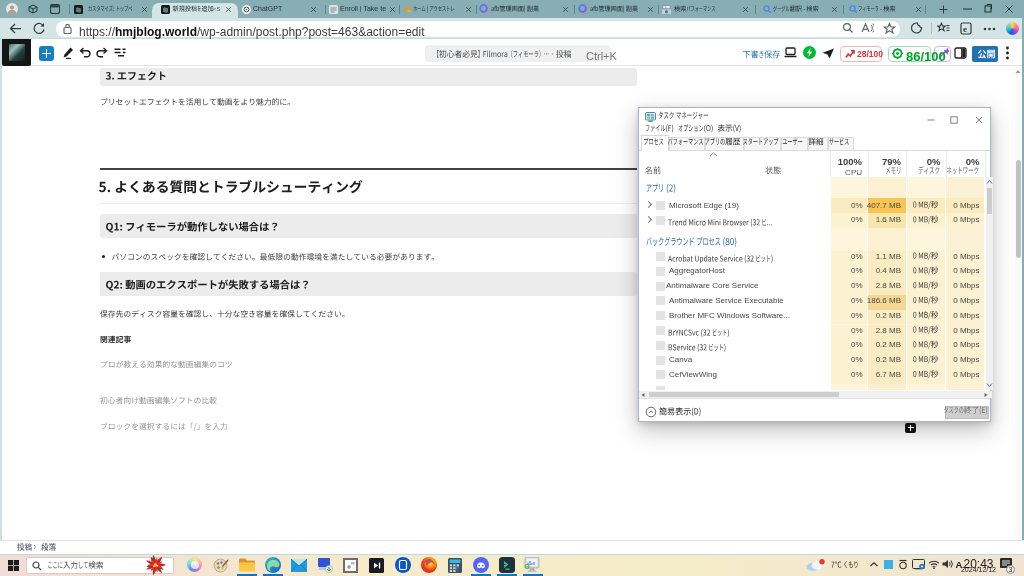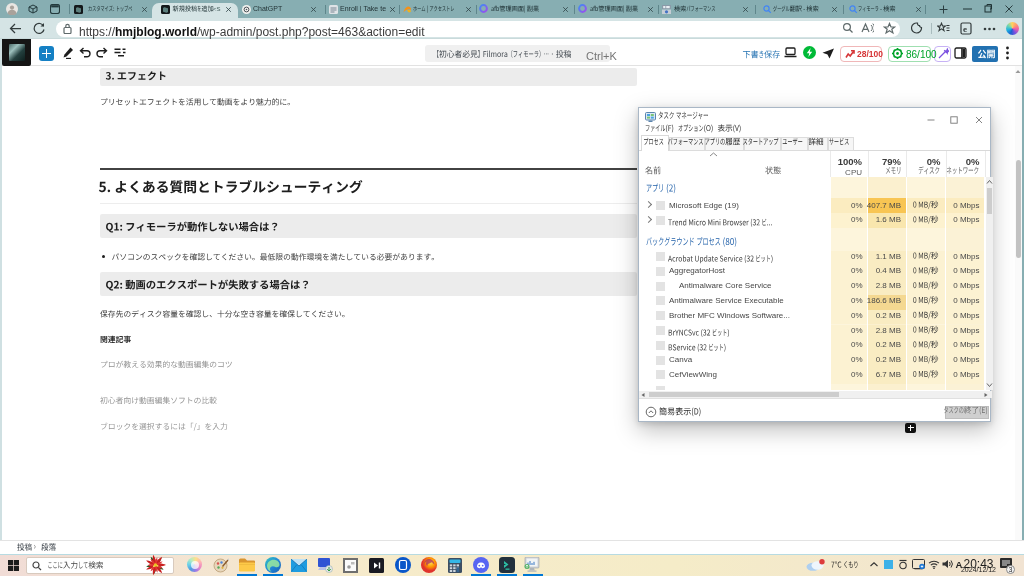--- a/index.html
+++ b/index.html
@@ -518,21 +518,21 @@
 <svg class="abs" style="left:1000px;top:558px" width="14" height="13" viewBox="0 0 14 13">
     <rect x="0" y="0" width="12" height="10" rx="1" fill="#2b2b2b"></rect>
     <path d="M2 3h8M2 5h8M2 7h5" stroke="#e6e6e6" stroke-width="1"></path>
   </svg>
 <div class="abs" style="left:1006px;top:565px;width:9px;height:9px;border-radius:50%;background:#f3f3f3;border:1px solid #888;font-size:6.5px;text-align:center;line-height:8px;color:#222">3</div>
 
 <span class="abs" style="left:253px;top:5px;font-size:7px;color:#243538">ChatGPT</span>
 <span class="abs" style="left:340px;top:5px;width:46px;overflow:hidden;white-space:nowrap;font-size:7px;color:#243538">Enroll | Take tests</span>
 <span class="abs" style="left:213px;top:6px;font-size:6px;color:#47605f">&lt;S</span>
 <span class="abs" style="left:857px;top:49px;font-size:8.5px;font-weight:bold;color:#d63638">28/100</span>
-<span class="abs" style="left:906px;top:49px;font-size:10px;font-weight:normal;color:#00a32a">86/100</span>
+<span class="abs" style="left:906px;top:49px;font-size:13px;font-weight:bold;color:#00a32a">86/100</span>
 <div class="abs" style="left:960px;top:557px;width:37px;text-align:center;font-size:12px;color:#1c1c1c">20:43</div>
 <div class="abs" style="left:958px;top:565.5px;width:41px;text-align:center;font-size:7px;color:#1c1c1c">2024/12/12</div>
 
 <svg class="lay" id="Lu" width="1024" height="576" viewBox="0 0 1024 576" style="z-index:4">
 <defs>
       <path id="q0" d="M305 -561H382V-58Q382 -23 394 -13Q407 -3 448 -3Q458 -3 483 -3Q508 -3 538 -3Q568 -3 594 -3Q620 -3 633 -3Q663 -3 678 -19Q693 -35 700 -80Q706 -126 710 -212Q724 -202 744 -192Q765 -182 781 -178Q775 -84 762 -30Q750 23 721 45Q692 67 637 67Q630 67 610 67Q590 67 564 67Q539 67 513 67Q487 67 468 67Q449 67 442 67Q389 67 359 56Q329 45 317 18Q305 -10 305 -59ZM313 -778 360 -836Q420 -815 485 -786Q550 -757 608 -726Q665 -696 705 -669L656 -603Q618 -632 560 -664Q503 -696 438 -726Q374 -757 313 -778ZM137 -480 210 -465Q203 -398 188 -326Q174 -254 151 -189Q128 -124 92 -76L24 -116Q58 -161 80 -221Q103 -281 117 -348Q131 -415 137 -480ZM721 -480 788 -513Q833 -456 872 -390Q910 -324 938 -260Q965 -195 977 -141L903 -106Q892 -159 865 -224Q838 -289 800 -356Q763 -423 721 -480Z"></path>
       <path id="q1" d="M54 -519H946V-451H54ZM142 -714H722V-648H142ZM305 -183H776V-123H305ZM305 -18H776V47H305ZM399 -840H473V-483H399ZM837 -806 901 -771Q801 -640 670 -531Q540 -422 390 -336Q240 -250 80 -189Q76 -198 67 -210Q58 -221 48 -232Q39 -244 32 -252Q194 -308 343 -390Q492 -472 618 -577Q745 -682 837 -806ZM264 -346H823V76H746V-282H339V80H264Z"></path>
       <path id="q2" d="M307 -597H386V-60Q386 -37 391 -24Q396 -12 411 -8Q426 -3 454 -3Q464 -3 490 -3Q516 -3 548 -3Q579 -3 606 -3Q634 -3 647 -3Q677 -3 692 -18Q706 -33 712 -74Q719 -116 722 -196Q732 -189 745 -182Q758 -175 772 -170Q785 -165 796 -162Q790 -72 777 -21Q764 30 735 50Q706 71 651 71Q644 71 623 71Q602 71 576 71Q549 71 522 71Q496 71 476 71Q455 71 448 71Q394 71 363 60Q332 49 320 20Q307 -9 307 -61ZM310 -784 359 -837Q401 -810 449 -776Q497 -741 540 -708Q583 -676 612 -652L562 -592Q532 -618 490 -652Q447 -685 400 -720Q352 -756 310 -784ZM147 -538 218 -519Q207 -464 191 -401Q175 -338 153 -280Q131 -221 103 -177L31 -206Q60 -249 82 -306Q105 -362 122 -423Q138 -484 147 -538ZM739 -473 806 -503Q840 -454 873 -396Q906 -339 932 -284Q957 -228 971 -184L899 -149Q886 -194 861 -250Q836 -306 804 -364Q772 -423 739 -473ZM791 -781 866 -750Q804 -633 724 -522Q644 -411 546 -312Q448 -212 332 -128Q215 -43 81 21Q76 12 68 1Q59 -10 50 -20Q40 -31 32 -39Q162 -97 276 -178Q390 -260 487 -358Q584 -455 660 -562Q737 -670 791 -781Z"></path>
       <path id="q3" d="M258 -572V-469H742V-572ZM258 -405V-301H742V-405ZM258 -738V-635H742V-738ZM185 -805H818V-234H185ZM564 -283H640V-33Q640 -12 650 -6Q660 1 692 1Q699 1 719 1Q739 1 764 1Q788 1 810 1Q831 1 841 1Q862 1 872 -9Q882 -19 886 -49Q891 -79 893 -141Q901 -135 913 -128Q925 -122 938 -118Q952 -113 962 -110Q958 -38 947 2Q936 42 912 57Q889 72 847 72Q841 72 824 72Q808 72 786 72Q765 72 744 72Q722 72 706 72Q691 72 685 72Q637 72 610 63Q584 54 574 30Q564 7 564 -33ZM324 -261H404Q396 -195 378 -141Q361 -87 326 -44Q291 -2 232 29Q173 60 82 81Q79 71 72 58Q65 46 56 34Q47 23 39 15Q122 -2 174 -27Q227 -52 258 -86Q288 -119 302 -163Q317 -207 324 -261Z"></path>
       <path id="q4" d="M334 86H34V81Q89 34 134 -34Q178 -103 205 -191Q232 -279 232 -380Q232 -482 205 -570Q178 -657 134 -726Q89 -795 34 -841V-846H334Z"></path>
@@ -1272,21 +1272,21 @@
     <div class="tmicon" style="left:16.5px;top:144.0px"></div>
     <div class="tmval" style="left:168.5px;top:143.5px;width:55px">0%</div>
     <div class="tmval" style="left:207px;top:143.5px;width:55px">1.1 MB</div>
     <div class="tmval" style="left:285.5px;top:143.5px;width:55px">0 Mbps</div>
     <div class="tmicon" style="left:16.5px;top:158.8px"></div>
     <div class="tmname" style="left:30px;top:158.3px">AggregatorHost</div>
     <div class="tmval" style="left:168.5px;top:158.3px;width:55px">0%</div>
     <div class="tmval" style="left:207px;top:158.3px;width:55px">0.4 MB</div>
     <div class="tmval" style="left:285.5px;top:158.3px;width:55px">0 Mbps</div>
     <div class="tmicon" style="left:16.5px;top:173.6px"></div>
-    <div class="tmname" style="left:40px;top:173.1px">Antimalware Core Service</div>
+    <div class="tmname" style="left:27px;top:173.1px">Antimalware Core Service</div>
     <div class="tmval" style="left:168.5px;top:173.1px;width:55px">0%</div>
     <div class="tmval" style="left:207px;top:173.1px;width:55px">2.8 MB</div>
     <div class="tmval" style="left:285.5px;top:173.1px;width:55px">0 Mbps</div>
     <div class="tmicon" style="left:16.5px;top:188.4px"></div>
     <div class="tmname" style="left:30px;top:187.9px">Antimalware Service Executable</div>
     <div class="tmval" style="left:168.5px;top:187.9px;width:55px">0%</div>
     <div class="tmval" style="left:207px;top:187.9px;width:55px">186.6 MB</div>
     <div class="tmval" style="left:285.5px;top:187.9px;width:55px">0 Mbps</div>
     <div class="tmicon" style="left:16.5px;top:203.2px"></div>
     <div class="tmname" style="left:30px;top:202.7px">Brother MFC Windows Software...</div>

